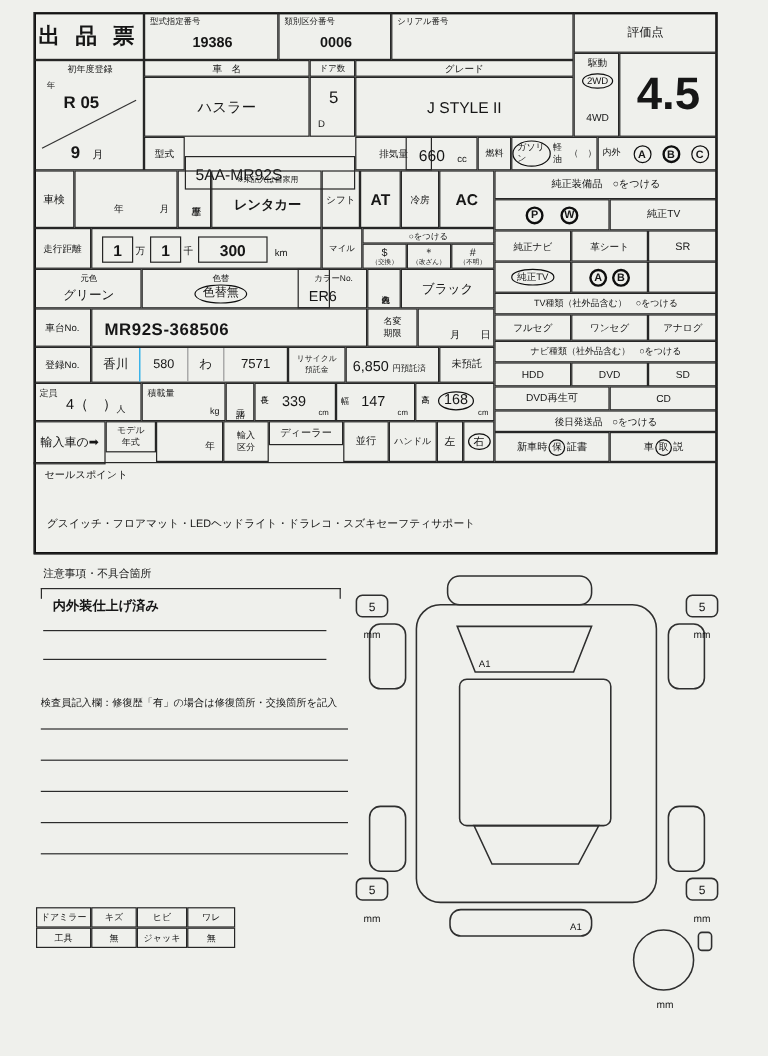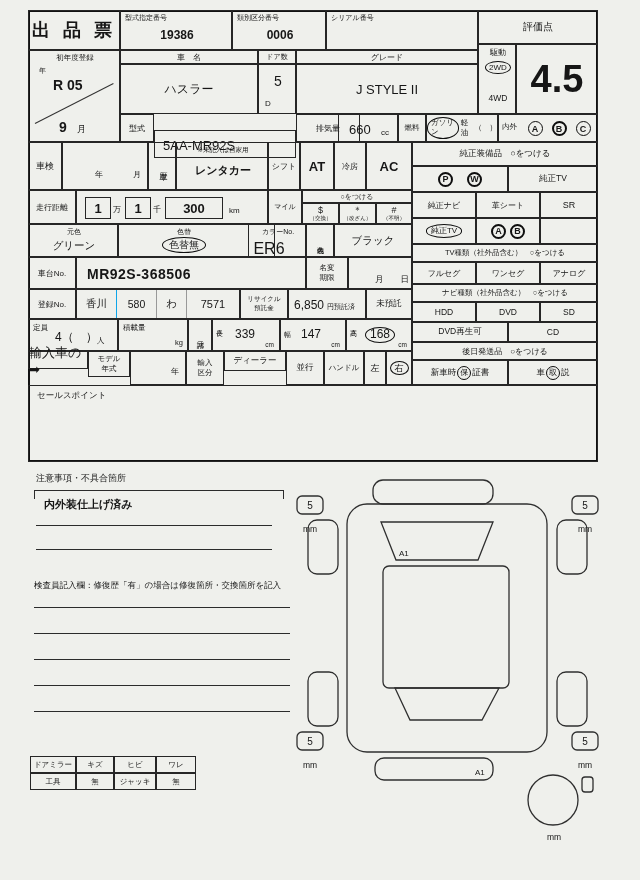--- a/index.html
+++ b/index.html
@@ -135,21 +135,21 @@
   <span class="x" style="left:0;top:14px;width:90px;text-align:center;font-size:10.5px">グリーン</span>
 </div>
 <div class="c" style="left:118px;top:224px;width:157px;height:33px">
   <span class="x" style="left:0;top:2px;width:130px;text-align:center;font-size:7px">色替</span>
   <span class="x f" style="left:0;top:12px;width:130px">
       <span class="oval" style="font-size:10px">色替無</span>
     </span>
 </div>
 <div class="c" style="left:248px;top:224px;width:58px;height:33px">
   <span class="x" style="left:0;top:2px;width:58px;text-align:center;font-size:7px">カラーNo.</span>
-  <span class="x" style="left:0;top:15px;width:40px;text-align:center;font-size:16px">ER6</span>
+  <span class="x" style="left:0;top:15px;width:40px;text-align:center;font-size:12px">ER6</span>
 </div>
 <div class="c f" style="left:306px;top:224px;width:28px;height:33px;font-size:7px;writing-mode:vertical-rl;text-orientation:upright">内装色</div>
 <div class="c f" style="left:334px;top:224px;width:78px;height:33px;font-size:10.5px">ブラック</div>
 
 <div class="c f" style="left:28px;top:257px;width:48px;height:32px;font-size:8px">車台No.</div>
 <div class="c" style="left:76px;top:257px;width:230px;height:32px">
   <span class="x b" style="left:10px;top:8px;font-size:14px;letter-spacing:.5px">MR92S-368506</span>
 </div>
 <div class="c f col" style="left:306px;top:257px;width:42px;height:32px">
   <span style="font-size:7.5px">名変</span>
@@ -195,21 +195,21 @@
   <span class="x" style="left:3px;top:10px;font-size:7px">幅</span>
   <span class="x" style="left:20px;top:7px;font-size:12px">147</span>
   <span class="x" style="right:5px;bottom:2px;font-size:6.5px">cm</span>
 </div>
 <div class="c" style="left:346px;top:319px;width:66px;height:32px">
   <span class="x" style="left:3px;top:4px;font-size:7px;writing-mode:vertical-rl;text-orientation:upright;line-height:1">高さ</span>
   <span class="x" style="left:18px;top:4px"><span class="oval" style="font-size:12px;padding:0 4px">168</span></span>
   <span class="x" style="right:4px;bottom:2px;font-size:6.5px">cm</span>
 </div>
 
-<div class="c f" style="left:28px;top:351px;width:60px;height:18px;font-size:13px">輸入車の➡</div>
+<div class="c f" style="left:28px;top:351px;width:60px;height:36px;font-size:10px">輸入車の➡</div>
 <div class="c f col" style="left:88px;top:351px;width:42px;height:26px">
   <span style="font-size:7.5px">モデル</span>
   <span style="font-size:7.5px">年式</span>
 </div>
 <div class="c" style="left:130px;top:351px;width:56px;height:34px">
   <span class="x" style="right:6px;top:14px;font-size:8px">年</span>
 </div>
 <div class="c f col" style="left:186px;top:351px;width:38px;height:34px">
   <span style="font-size:7.5px">輸入</span>
   <span style="font-size:7.5px">区分</span>
@@ -256,20 +256,21 @@
   <span style="font-size:8.5px">証書</span>
 </div>
 <div class="c f" style="left:508px;top:360px;width:90px;height:25px;gap:1px">
   <span style="font-size:8.5px">車</span>
   <span class="ckan">取</span>
   <span style="font-size:8.5px">説</span>
 </div>
 
 <div class="c" style="left:28px;top:385px;width:570px;height:77px">
   <span class="x" style="left:8px;top:4px;font-size:8.5px">セールスポイント</span>
+  <span class="x" style="left:10px;top:44px;width:552px;font-size:9px">グスイッチ・フロアマット・LEDヘッドライト・ドラレコ・スズキセーフティサポート</span>
 </div>
 
 <span class="x" style="left:36px;top:472px;font-size:9px">注意事項・不具合箇所</span>
 <div class="x" style="left:34px;top:490px;width:250px;height:9px;border-top:1.5px solid #2b2b2b;border-left:1.5px solid #2b2b2b;border-right:1.5px solid #2b2b2b"></div>
 <span class="x b" style="left:44px;top:497px;font-size:11px">内外装仕上げ済み</span>
 <div class="hline" style="left:36px;top:514px;width:236px;height:12px"></div>
 <div class="hline" style="left:36px;top:538px;width:236px;height:12px"></div>
 
 <span class="x" style="left:34px;top:580px;font-size:8.5px">検査員記入欄：修復歴「有」の場合は修復箇所・交換箇所を記入</span>
 <div class="hline" style="left:34px;top:596px;width:256px;height:12px"></div>

